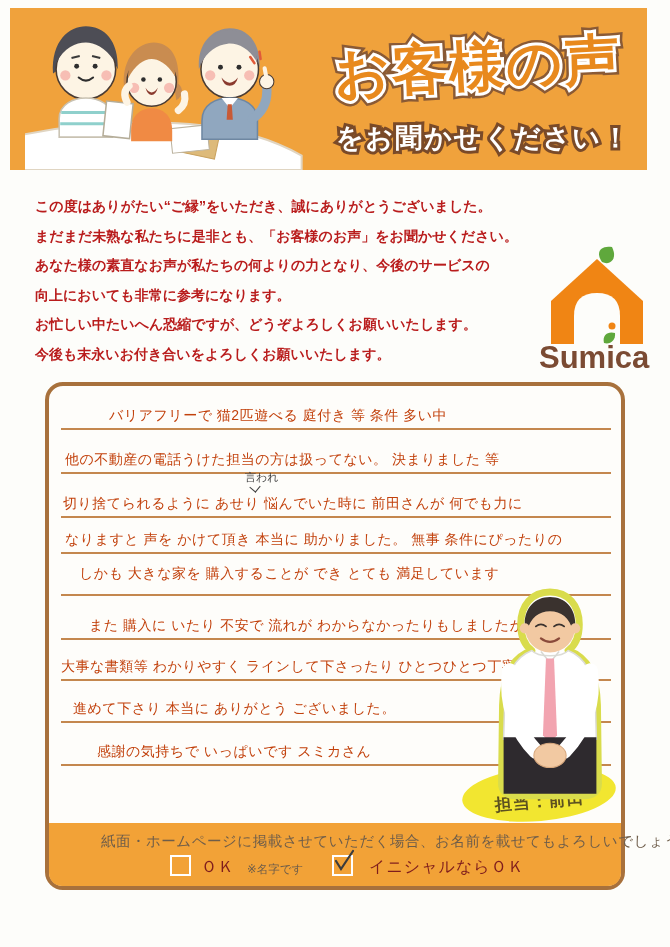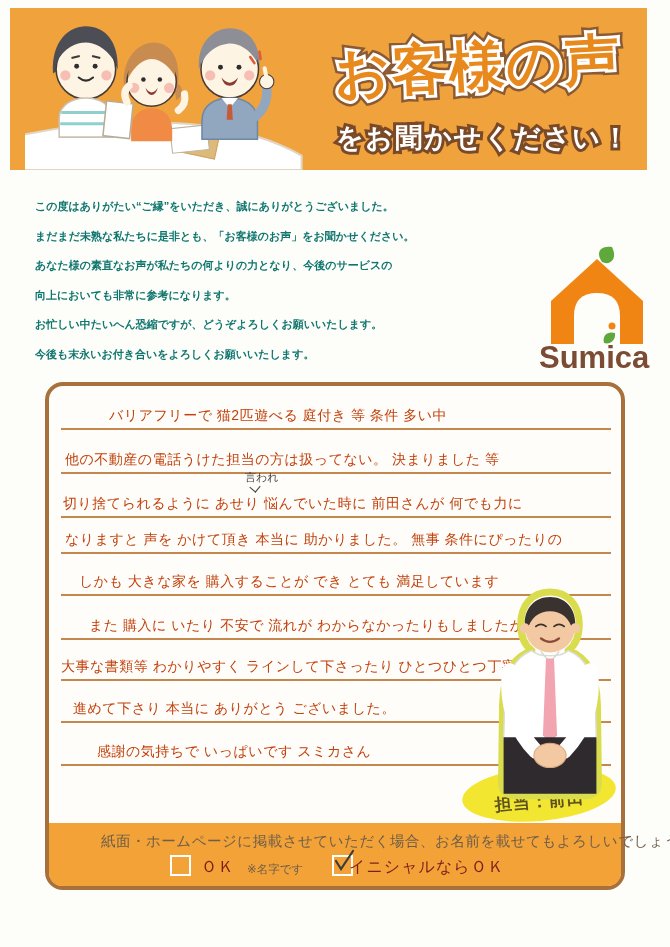--- a/index.html
+++ b/index.html
@@ -15,21 +15,21 @@
   .title-brown { -webkit-text-stroke:11px #8A5A35; color:#8A5A35; }
   .title-white { -webkit-text-stroke:6px #FFFFFF; color:#FFFFFF; }
   .title-fill  { color:#E8891D; }
   .subtitle-wrap { position:absolute; right:16px; top:112px; width:400px; height:40px; }
   .subtitle-layer { position:absolute; inset:0; text-align:right; font-size:27px; font-weight:bold; letter-spacing:2px; white-space:nowrap; }
   .subtitle-brown { -webkit-text-stroke:6px #7A4A28; color:#7A4A28; }
   .subtitle-fill { color:#FFFFFF; }
 
   
   .intro { position:absolute; left:35px; top:192px; width:500px; }
-  .intro-line { font-size:11px; font-weight:bold; color:#0f766e; line-height:29.5px; white-space:nowrap; }
+  .intro-line { font-size:14px; font-weight:bold; color:#b91c1c; line-height:29.5px; white-space:nowrap; }
 
   
   .logo { position:absolute; left:536px; top:246px; width:122px; height:128px; }
 
   
   .t-box { position:absolute; left:45px; top:382px; width:580px; height:508px; border:4px solid #A8713C; border-radius:18px; background:#FEFDFA; }
   .hw-row { position:absolute; border-bottom:2px solid #C4874E; display:flex; align-items:flex-end; z-index:1; }
   .hw-text { font-size:14px; color:#c2410c; white-space:nowrap; padding-bottom:3px; letter-spacing:0.5px; }
   .insert-note { position:absolute; left:196px; top:84px; z-index:1; display:flex; flex-direction:column; align-items:flex-start; }
   .insert-note span { font-size:11px; color:#3F3F3F; }
@@ -42,21 +42,21 @@
 
   
   .consent-band { position:absolute; left:0; right:0; bottom:0; height:63px; background:#F2A237; border-radius:0 0 13px 13px; z-index:2; }
   .consent-q { position:absolute; left:52px; top:9px; font-size:14.5px; color:#6E5D4A; letter-spacing:0.5px; white-space:nowrap; }
   .cb-square { position:absolute; width:21px; height:21px; border:2px solid #FFFFFF; top:32px; }
   .cb1 { left:121px; }
   .cb2 { left:283px; }
   .cb-label { position:absolute; top:34px; font-size:16px; color:#7f1d1d; letter-spacing:1px; white-space:nowrap; }
   .cb1-label { left:152px; }
   .cb1-note { position:absolute; left:198px; top:39px; font-size:11.5px; color:#6E5D4A; white-space:nowrap; }
-  .cb2-label { left:300px; }
+  .cb2-label { left:320px; }
   .checkmark-svg { position:absolute; left:-2px; top:-8px; overflow:visible; }
 </style>
 </head>
 <body>
 
 <div class="page">
 
   <div class="header-band">
 
     <svg class="illustration" viewBox="0 0 270 146">
@@ -164,21 +164,21 @@
     <div class="hw-row" style="top:92px; left:12px; width:550px; height:40px;">
       <span class="hw-text" style="padding-left:2px;margin-top:37px;">切り捨てられるように あせり 悩んでいた時に 前田さんが 何でも力に</span>
     </div>
     <div class="insert-note">
       <span>言われ</span>
       <div class="caret"></div>
     </div>
     <div class="hw-row" style="top:128px; left:12px; width:550px; height:40px;">
       <span class="hw-text" style="padding-left:4px;">なりますと 声を かけて頂き 本当に 助かりました。 無事 条件にぴったりの</span>
     </div>
-    <div class="hw-row" style="top:170px; left:12px; width:550px; height:40px;">
+    <div class="hw-row" style="top:170px; left:12px; width:550px; height:40px;align-items:center;">
       <span class="hw-text" style="padding-left:18px;">しかも 大きな家を 購入することが でき とても 満足しています</span>
     </div>
     <div class="hw-row" style="top:214px; left:12px; width:550px; height:40px;">
       <span class="hw-text" style="padding-left:28px;">また 購入に いたり 不安で 流れが わからなかったりもしましたが</span>
     </div>
     <div class="hw-row" style="top:255px; left:12px; width:550px; height:40px;">
       <span class="hw-text" style="padding-left:0;">大事な書類等 わかりやすく ラインして下さったり ひとつひとつ丁寧に</span>
     </div>
     <div class="hw-row" style="top:297px; left:12px; width:550px; height:40px;">
       <span class="hw-text" style="padding-left:12px;">進めて下さり 本当に ありがとう ございました。</span>

